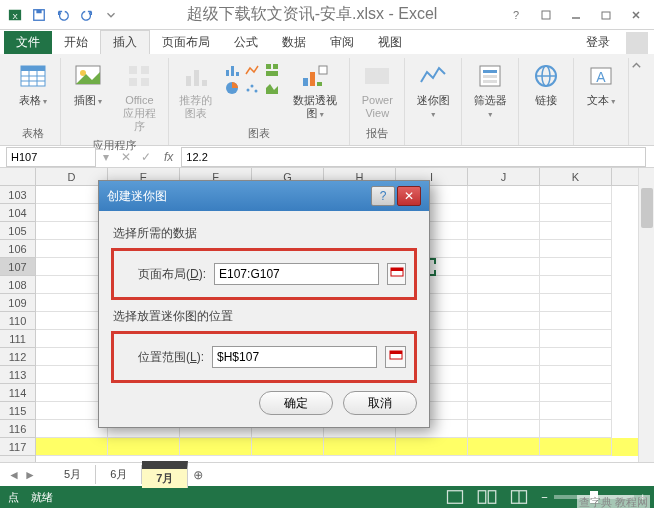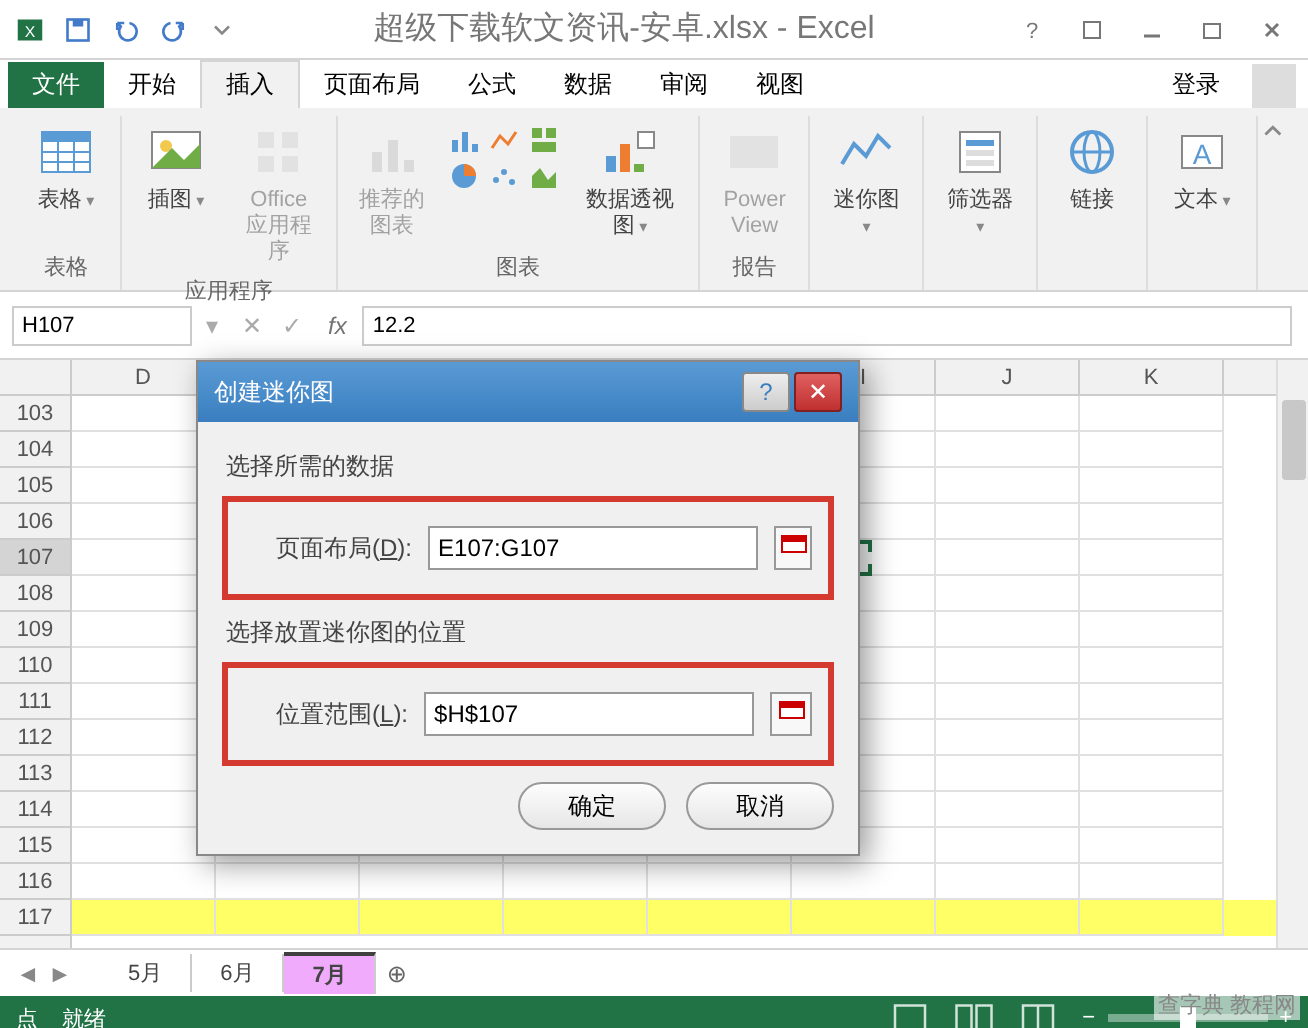--- a/index.html
+++ b/index.html
@@ -6,58 +6,58 @@
 body{width:654px;height:514px;background:#fff;overflow:hidden;position:relative;font-size:12px;color:#444}
 .titlebar{height:30px;background:#fff;border-bottom:1px solid #d4d4d4;display:flex;align-items:center;padding:0 4px;gap:4px}
 .qat{display:flex;align-items:center;gap:2px}
 .qat-btn{width:22px;height:22px;display:flex;align-items:center;justify-content:center;color:#666}
 .qat-btn svg{width:14px;height:14px}
 .title-text{flex:1;text-align:center;color:#777;font-size:16px}
 .winctrl{display:flex;gap:2px}
 .winbtn{width:28px;height:22px;display:flex;align-items:center;justify-content:center;color:#777}
 .winbtn svg{width:12px;height:12px}
 .ribbon-tabs{height:24px;display:flex;align-items:flex-end;padding-left:4px;background:#fff}
-.rtab{padding:3px 12px;font-size:12px;color:#000000;cursor:pointer}
+.rtab{padding:3px 12px;font-size:12px;color:#404040;cursor:pointer}
 .rtab.file{background:#217346;color:#fff}
 .rtab.active{background:#f1f1f1;border:1px solid #d4d4d4;border-bottom:none}
 .rtab.login{margin-left:auto;margin-right:4px}
 .avatar{width:22px;height:22px;background:#ddd;margin-right:6px}
 .ribbon{height:92px;background:#f1f1f1;border-bottom:1px solid #d4d4d4;display:flex;padding:4px 6px 0 6px}
 .rgroup{display:flex;flex-direction:column;align-items:center;padding:0 6px;border-right:1px solid #ddd}
 .rgroup:last-child{border-right:none}
 .rrow{display:flex;gap:8px;flex:1;align-items:flex-start}
 .rlabel{font-size:11px;color:#666;padding:2px 0 4px}
 .rbtn{display:flex;flex-direction:column;align-items:center;gap:2px;padding:2px 4px;cursor:pointer;min-width:42px}
 .rbtn.disabled{opacity:.45}
 .ricon{width:32px;height:32px;display:flex;align-items:center;justify-content:center}
 .rbtn-label{font-size:11px;text-align:center;line-height:1.2}
 .drop{font-size:8px;color:#888}
 .mini-row{display:flex;flex-direction:column;gap:2px;align-items:center;justify-content:center;padding-top:4px}
 .mini-icon{width:16px;height:16px}
-.namebox-row{height:34px;display:flex;align-items:center;border-bottom:1px solid #d4d4d4}
+.namebox-row{height:22px;display:flex;align-items:center;border-bottom:1px solid #d4d4d4}
 .namebox{width:90px;height:20px;border:1px solid #ccc;background:#fff;padding:0 4px;font-size:11px;margin-left:6px}
 .fx{padding:0 8px;color:#737373;font-style:italic}
 .formula{flex:1;height:20px;border:1px solid #ccc;padding:0 4px;font-size:11px;margin-right:8px;background:#fff}
 .fbtn{width:20px;text-align:center;color:#aaa}
 .grid{position:relative;height:294px;display:flex}
 .rowhdrs{width:36px;background:#f1f1f1;border-right:1px solid #ccc}
 .rowhdr{height:18px;border-bottom:1px solid #ccc;font-size:11px;text-align:center;line-height:18px;color:#555}
 .rowhdr.sel{background:#d4d4d4}
 .cols{flex:1;overflow:hidden;position:relative}
 .colhdrs{height:18px;display:flex;background:#f1f1f1;border-bottom:1px solid #ccc}
 .colhdr{width:72px;border-right:1px solid #ccc;font-size:11px;text-align:center;line-height:18px;color:#555}
 .cells{position:relative}
 .cellrow{height:18px;display:flex}
 .cell{width:72px;height:18px;border-right:1px solid #e0e0e0;border-bottom:1px solid #e0e0e0}
 .marquee{position:absolute;border:2px dashed #217346;background:rgba(33,115,70,.05)}
 .active-cell{position:absolute;border:2px solid #217346;background:#fff}
 .sheet-tabs{height:24px;display:flex;align-items:center;border-top:1px solid #d4d4d4;background:#fff;padding-left:6px}
 .snav{width:16px;height:16px;color:#888;display:flex;align-items:center;justify-content:center}
 .stab{padding:2px 14px;font-size:11px;border-right:1px solid #ccc;cursor:pointer}
-.stab.active{background:#f0abfc;border-top:2px solid #404040;font-weight:bold}
+.stab.active{background:#fef9c3;border-top:8px solid #404040;font-weight:bold}
 .splus{width:20px;text-align:center;color:#666}
 .statusbar{height:22px;background:#217346;color:#fff;display:flex;align-items:center;padding:0 8px;font-size:11px;gap:12px}
 .statusbar .spacer{flex:1}
 .viewbtn{width:20px;height:16px;display:flex;align-items:center;justify-content:center;opacity:.8}
 .zoom{display:flex;align-items:center;gap:6px}
 .zoom-track{width:80px;height:4px;background:rgba(255,255,255,.4);position:relative}
 .zoom-thumb{width:8px;height:12px;background:#fff;position:absolute;left:36px;top:-4px}
 .watermark{position:absolute;right:4px;bottom:4px;font-size:11px;color:#888;background:rgba(255,255,255,.6);padding:0 2px}
 .dialog{position:absolute;left:98px;top:180px;width:332px;background:#f0f0f0;border:1px solid #888;box-shadow:4px 4px 14px rgba(0,0,0,.4)}
 .dlg-title{height:30px;background:linear-gradient(#5a9bd5,#3a7ec0);display:flex;align-items:center;padding:0 8px;color:#fff;font-size:12px}

